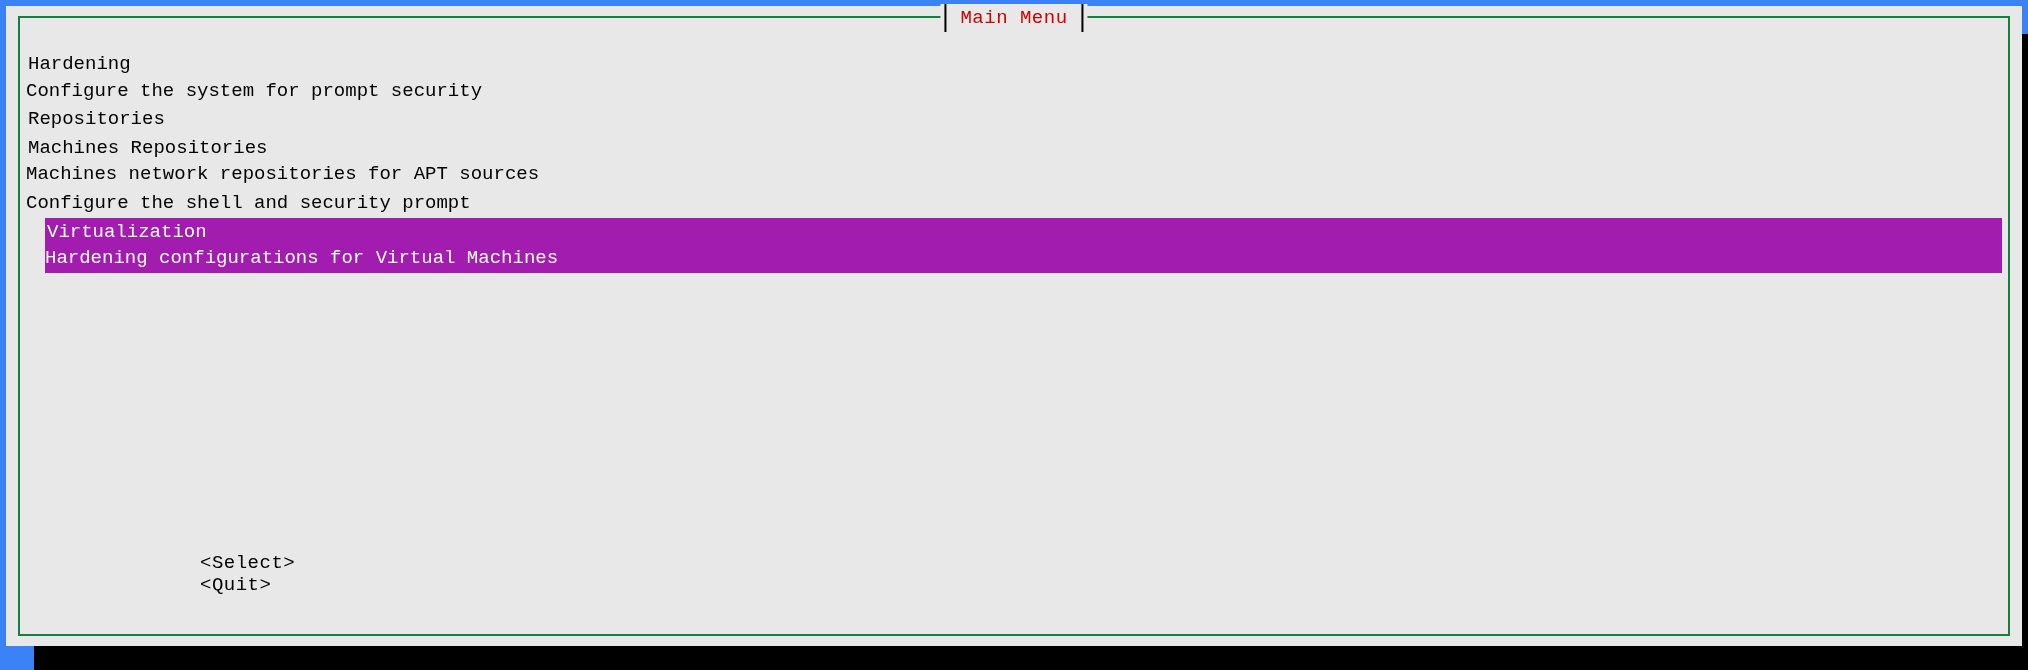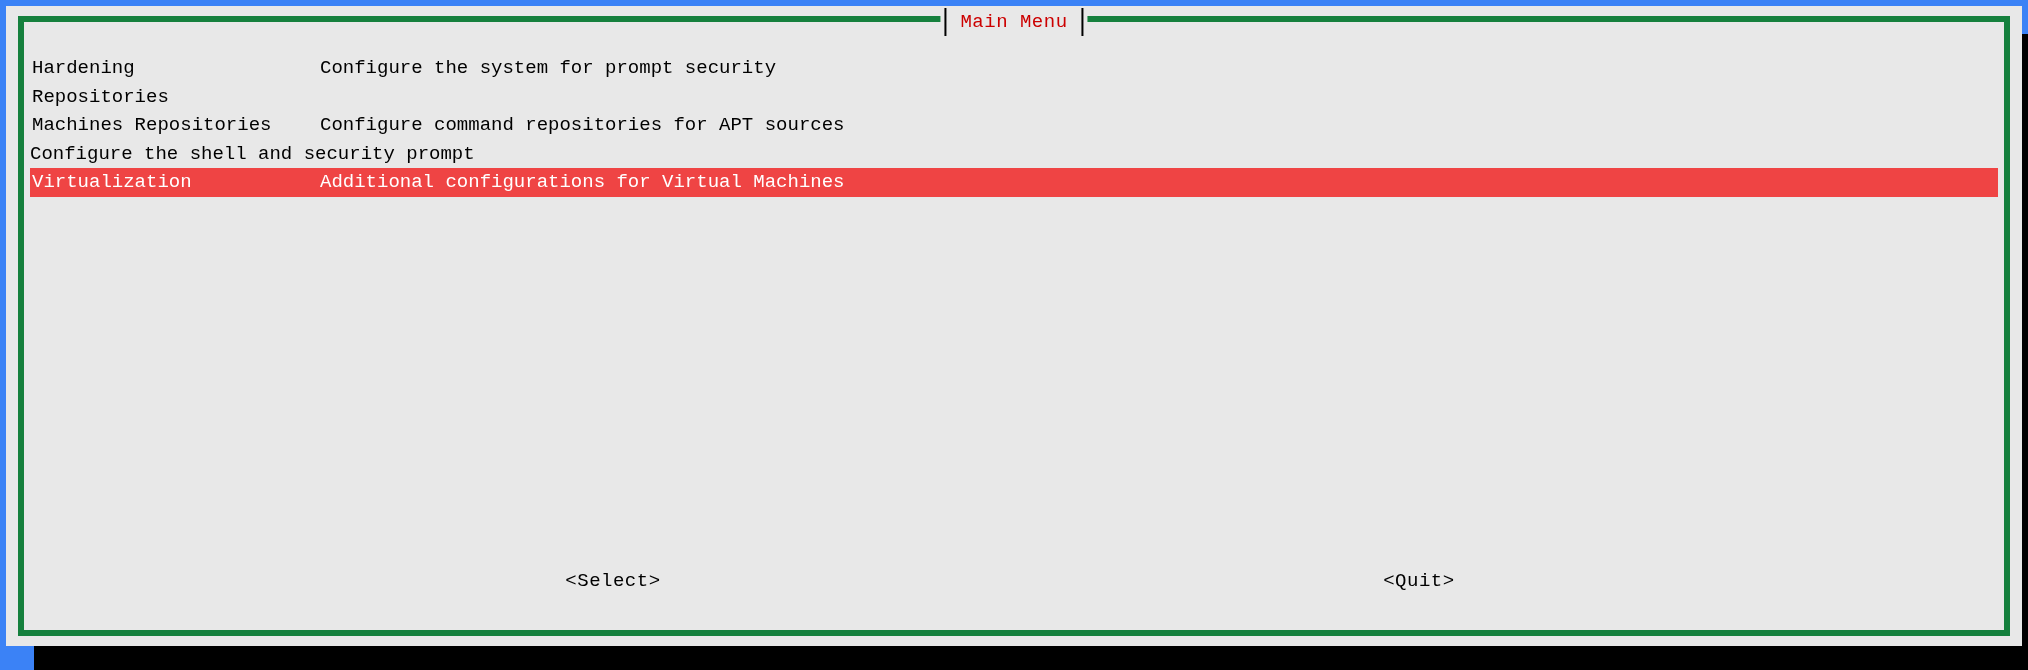--- a/index.html
+++ b/index.html
@@ -32,21 +32,21 @@
     }
     .dialog {
       position: relative;
       background: #e8e8e8;
       width: 100%;
       height: calc(100% - 18px);
       z-index: 1;
       padding: 10px 12px;
     }
     .dialog-inner {
-      border: 6px solid #15803d;
+      border: 2px solid #15803d;
       width: 100%;
       height: 100%;
       position: relative;
       padding-top: 22px;
     }
     .title-cutout {
       position: absolute;
       top: -14px;
       left: 50%;
       transform: translateX(-50%);
@@ -68,43 +68,46 @@
       letter-spacing: 0.5px;
     }
     .menu-list {
       padding: 10px 6px 0 6px;
     }
     .menu-row {
       display: flex;
       padding: 1px 0;
       line-height: 1.4;
       color: #000;
+      flex-direction: column;
     }
     .menu-row.selected {
-      background: #ef4444;
+      background: #a21caf;
       color: #fff;
+      margin-left: 19px;
     }
     .menu-label {
       padding-left: 2px;
       width: 290px;
       flex-shrink: 0;
       white-space: pre;
     }
     .menu-desc {
       flex: 1;
       white-space: pre;
     }
     .button-row {
       position: absolute;
       bottom: 38px;
       left: 0;
       right: 8px;
       display: flex;
       justify-content: space-around;
       padding: 0 180px;
+      flex-direction: column;
     }
     .tui-button {
       color: #000;
       letter-spacing: 0.5px;
     }
   </style>
 </head>
 <body>
 
 <div class="outer-wrapper">
@@ -121,28 +124,28 @@
       <div class="menu-list">
         <div class="menu-row">
           <span class="menu-label">Hardening</span>
           <span class="menu-desc">Configure the system for prompt security</span>
         </div>
         <div class="menu-row">
           <span class="menu-label">Repositories</span>
         </div>
         <div class="menu-row">
           <span class="menu-label">Machines Repositories</span>
-          <span class="menu-desc">Configure command repositories for APT sources</span>
+          <span class="menu-desc">Machines network repositories for APT sources</span>
         </div>
         <div class="menu-row">
           <span class="menu-desc">Configure the shell and security prompt</span>
         </div>
         <div class="menu-row selected">
           <span class="menu-label">Virtualization</span>
-          <span class="menu-desc">Additional configurations for Virtual Machines</span>
+          <span class="menu-desc">Hardening configurations for Virtual Machines</span>
         </div>
       </div>
 
       <div class="button-row">
         <span class="tui-button">&lt;Select&gt;</span>
         <span class="tui-button">&lt;Quit&gt;</span>
       </div>
 
     </div>
   </div>

